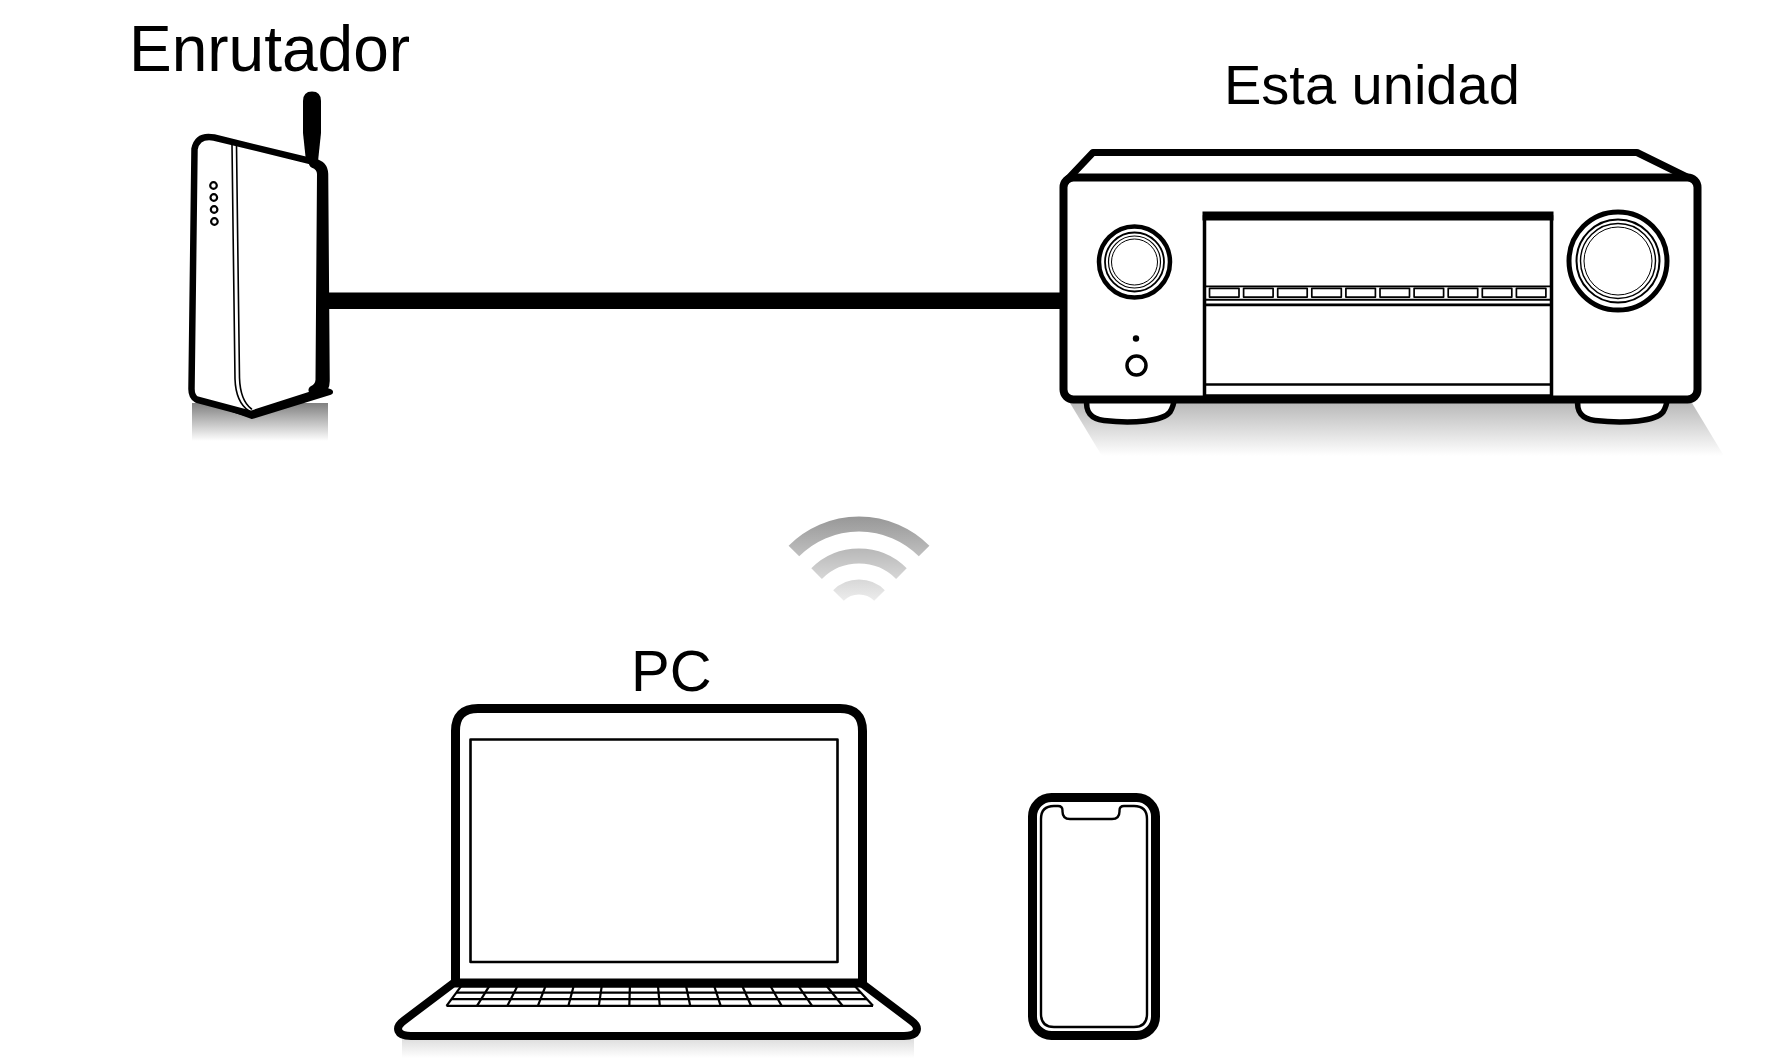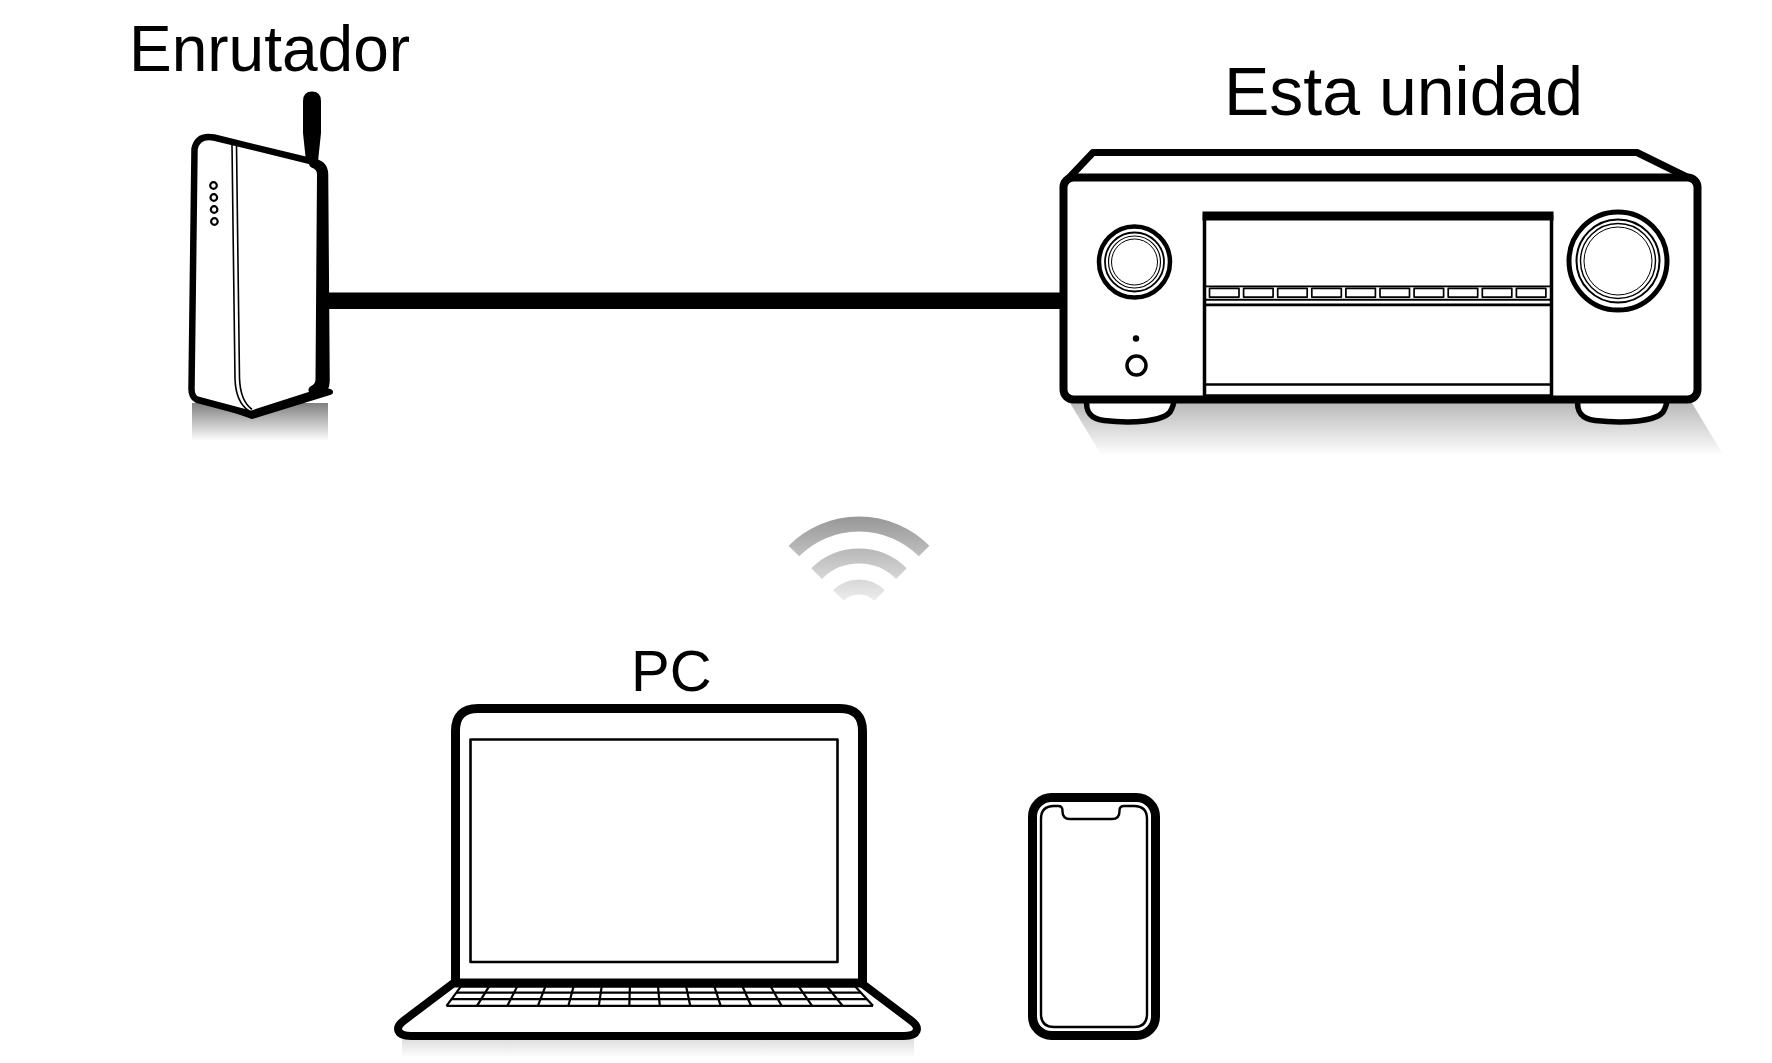--- a/index.html
+++ b/index.html
@@ -11,21 +11,21 @@
     color:#000;
   }
   .device-label{
     position:absolute;
     line-height:1.1;
     font-weight:400;
     white-space:nowrap;
     color:#000;
   }
   #label-router{left:129px;top:14px;font-size:64px;}
-  #label-unit{left:1224px;top:54px;font-size:68px;text-align:center;}
+  #label-unit{left:1224px;top:54px;font-size:56px;text-align:center;}
   #label-pc{left:631px;top:639px;font-size:58px;text-align:right;}
   #diagram-svg{position:absolute;left:0;top:0;}
 </style>
 </head>
 <body>
 
 <div class="device-label" id="label-router">Enrutador</div>
 <div class="device-label" id="label-unit">Esta unidad</div>
 <div class="device-label" id="label-pc">PC</div>
 

